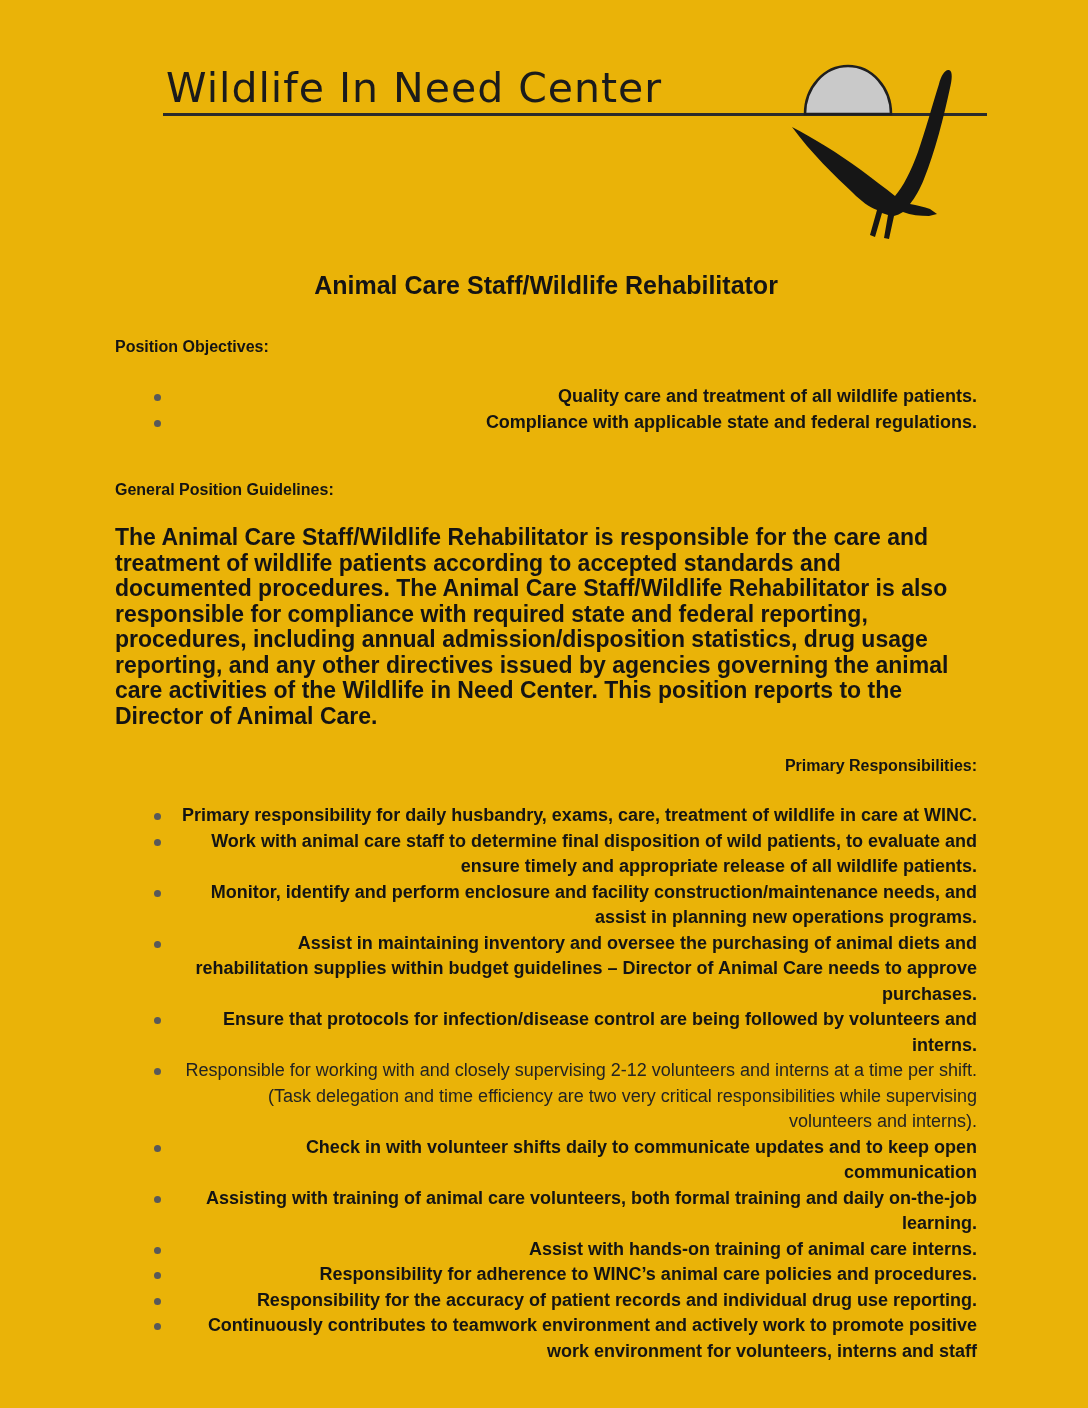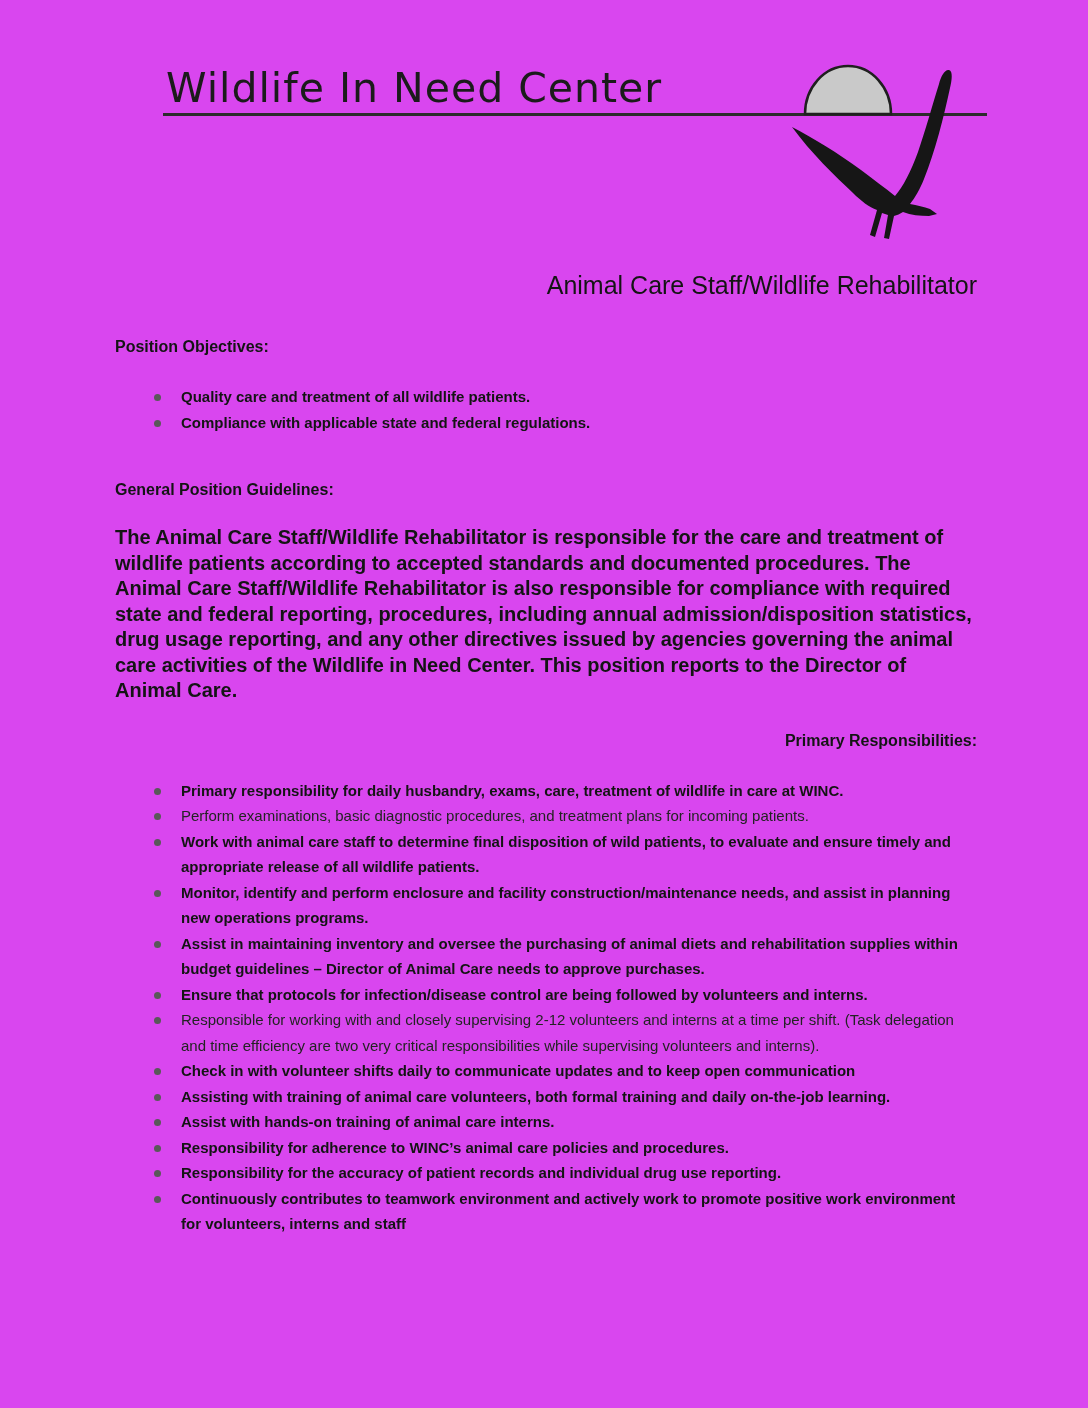--- a/index.html
+++ b/index.html
@@ -1,20 +1,20 @@
 <!DOCTYPE html>
 <html><head>
 <meta charset="utf-8">
 <style>
   html, body { margin: 0; padding: 0; background: #ffffff; }
   .page {
     position: relative;
     width: 1088px;
     height: 1408px;
-    background: #d946ef;
+    background: #eab308;
     font-family: "Liberation Sans", sans-serif;
     color: #141414;
     overflow: hidden;
   }
 
   
   .org-name {
     position: absolute;
     left: 166px;
     top: 64px;
@@ -43,51 +43,52 @@
 
   
   .content {
     position: absolute;
     left: 115px;
     top: 270px;
     width: 862px;
   }
   .doc-title {
     margin: 0;
-    text-align: right;
+    text-align: center;
     font-size: 25px;
     line-height: 30px;
-    font-weight: 400;
+    font-weight: 700;
   }
   .section-heading {
     margin: 0;
     font-size: 16px;
     line-height: 22px;
     font-weight: 700;
   }
   .h-objectives   { margin-top: 36px; }
   .h-guidelines   { margin-top: 44px; }
   .h-primary      { margin-top: 26px; text-align: right; }
   .body-paragraph {
     margin: 24px 0 0 0;
-    font-size: 20px;
+    font-size: 23px;
     line-height: 25.5px;
     font-weight: 700;
   }
   ul.bullet-list {
     list-style: none;
     margin: 26px 0 0 0;
     padding: 0 0 0 38px;
   }
   ul.bullet-list li {
     position: relative;
     padding-left: 28px;
-    font-size: 15px;
+    font-size: 18px;
     line-height: 25.5px;
     font-weight: 700;
+    text-align: right;
   }
   ul.bullet-list li::before {
     content: "";
     position: absolute;
     left: 1px;
     top: 10px;
     width: 7px;
     height: 7px;
     border-radius: 50%;
     background: #595959;
@@ -141,21 +142,20 @@
     </ul>
 
     <h2 class="section-heading h-guidelines">General Position Guidelines:</h2>
 
     <p class="body-paragraph">The Animal Care Staff/Wildlife Rehabilitator is responsible for the care and treatment of wildlife patients according to accepted standards and documented procedures. The Animal Care Staff/Wildlife Rehabilitator is also responsible for compliance with required state and federal reporting, procedures, including annual admission/disposition statistics, drug usage reporting, and any other directives issued by agencies governing the animal care activities of the Wildlife in Need Center. This position reports to the Director of Animal Care.</p>
 
     <h2 class="section-heading h-primary">Primary Responsibilities:</h2>
 
     <ul class="bullet-list">
       <li>Primary responsibility for daily husbandry, exams, care, treatment of wildlife in care at WINC.</li>
-      <li class="light">Perform examinations, basic diagnostic procedures, and treatment plans for incoming patients.</li>
       <li>Work with animal care staff to determine final disposition of wild patients, to evaluate and ensure timely and appropriate release of all wildlife patients.</li>
       <li>Monitor, identify and perform enclosure and facility construction/maintenance needs, and assist in planning new operations programs.</li>
       <li>Assist in maintaining inventory and oversee the purchasing of animal diets and rehabilitation supplies within budget guidelines – Director of Animal Care needs to approve purchases.</li>
       <li>Ensure that protocols for infection/disease control are being followed by volunteers and interns.</li>
       <li class="light">Responsible for working with and closely supervising 2-12 volunteers and interns at a time per shift. (Task delegation and time efficiency are two very critical responsibilities while supervising volunteers and interns).</li>
       <li>Check in with volunteer shifts daily to communicate updates and to keep open communication</li>
       <li>Assisting with training of animal care volunteers, both formal training and daily on-the-job learning.</li>
       <li>Assist with hands-on training of animal care interns.</li>
       <li>Responsibility for adherence to WINC’s animal care policies and procedures.</li>
       <li>Responsibility for the accuracy of patient records and individual drug use reporting.</li>

